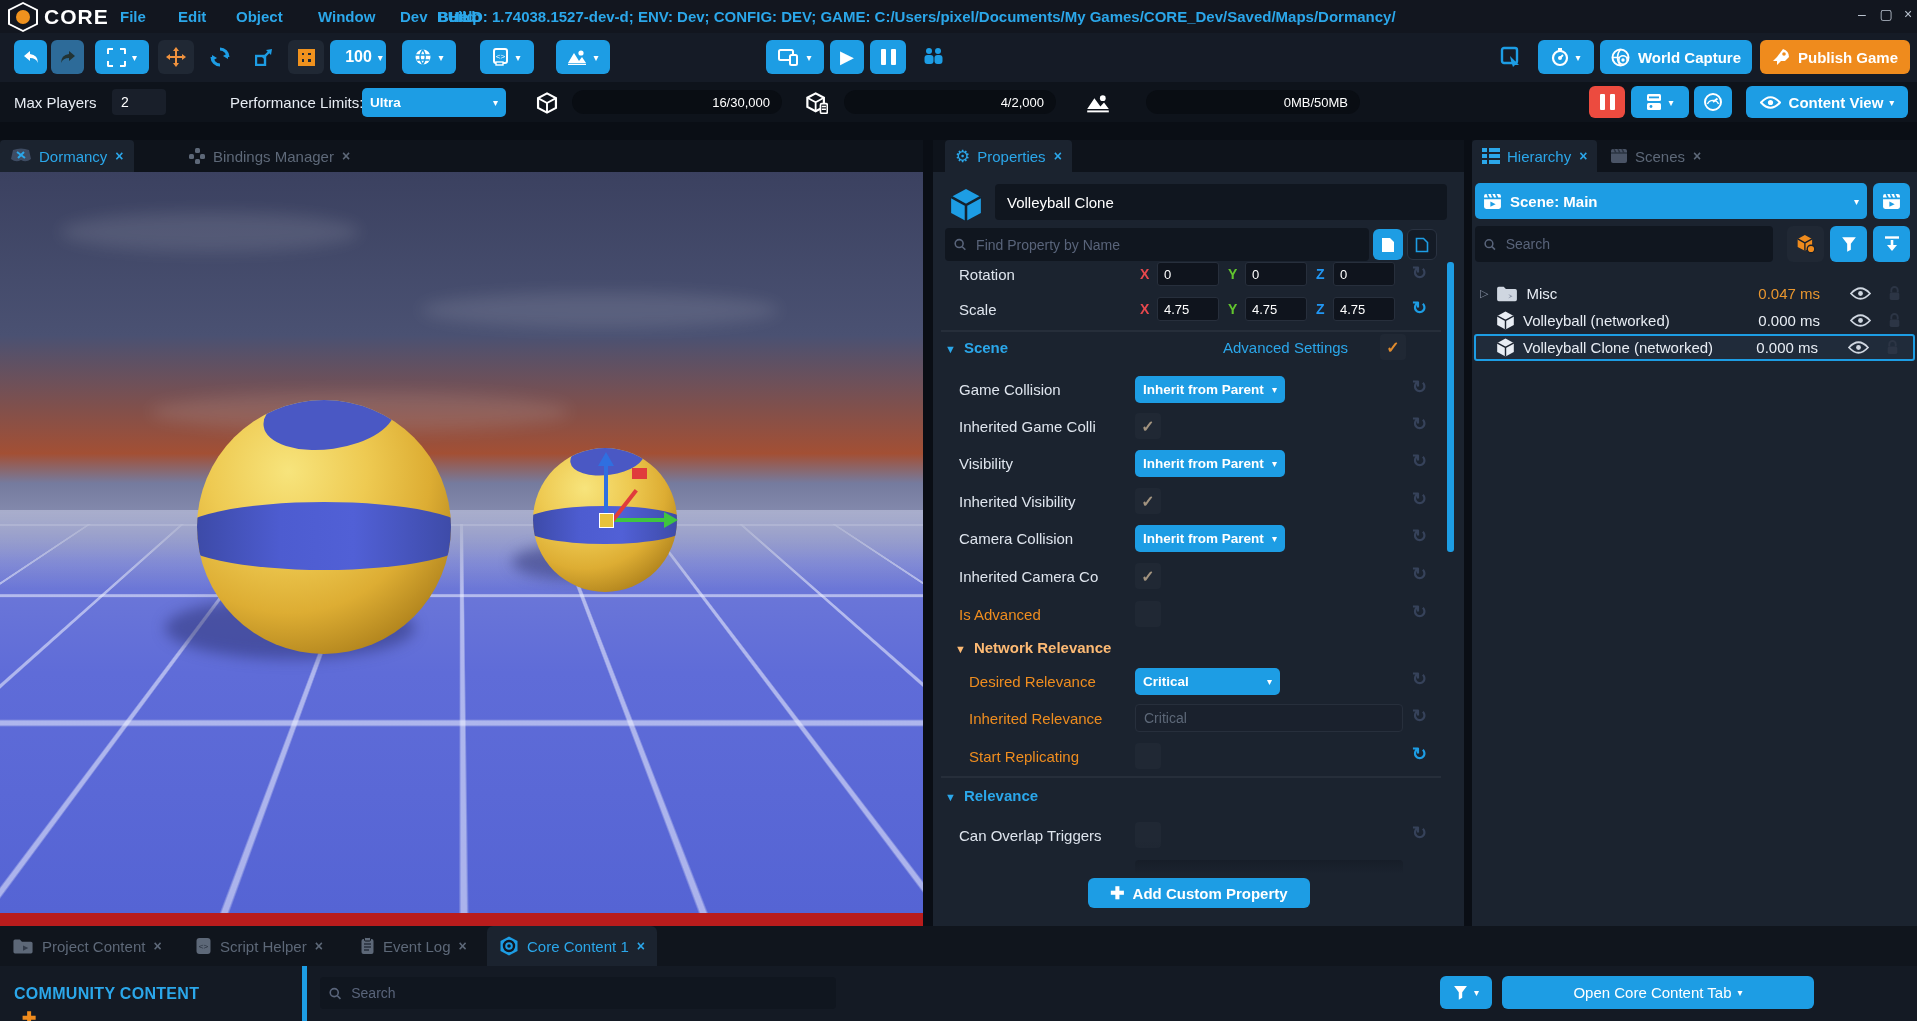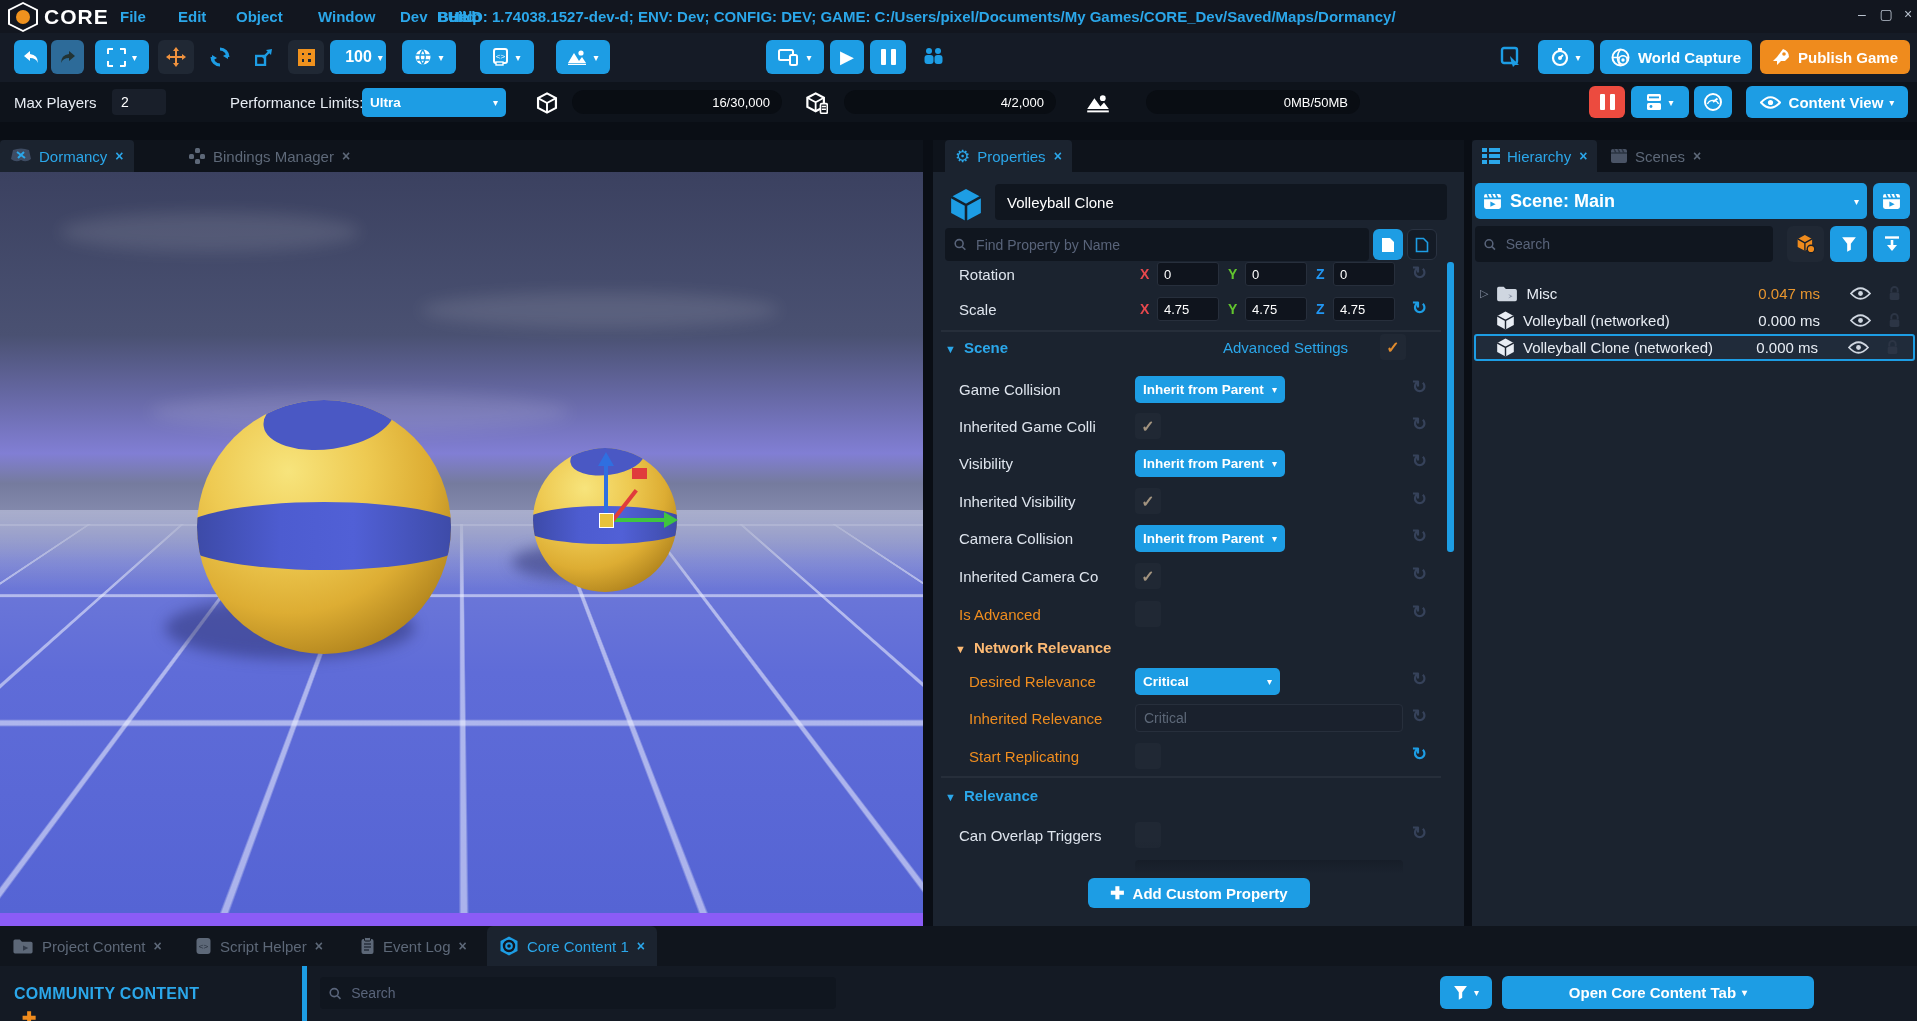--- a/index.html
+++ b/index.html
@@ -47,21 +47,21 @@
   .panel{position:absolute;background:#1b232f;}
   .ptab{position:absolute;top:0;height:32px;display:flex;align-items:center;padding:0 10px;font-size:15px;border-radius:4px 4px 0 0;cursor:pointer;}
   .ptab.active{background:#1b232f;color:#2ba7ea;}
   .ptab.inactive{color:#5d6878;}
   .tabx{margin-left:8px;font-weight:bold;font-size:14px;}
   .searchbox{background:#10161f;border-radius:4px;display:flex;align-items:center;padding:0 8px;box-sizing:border-box;}
   .searchbox input{background:transparent;border:none;color:#fdba74;font-size:14px;width:100%;margin-left:7px;}
   .searchbox input::placeholder{color:#59647a;}
 
   
-  #viewport{left:0;top:140px;width:923px;height:786px;background:#8b5cf6;text-align:right;}
+  #viewport{left:0;top:140px;width:923px;height:786px;background:#b91c1c;text-align:right;}
   #vp-tabs{position:absolute;left:0;top:0;width:100%;height:32px;background:#0e131b;}
   #scene{position:absolute;left:0;top:32px;width:923px;height:741px;overflow:hidden;
      background:linear-gradient(to bottom,#3b4160 0%,#4a5172 22%,#6d74 38%,#757b9e 42%,#9298bc 50%,#a3a8c6 54%);}
   #floor{position:absolute;left:0;top:340px;width:923px;height:401px;background:linear-gradient(to bottom,#8d93bd 0,#6f7ad8 12%,#5f6cd8 40%,#5564d4 100%);}
   #gridp{position:absolute;left:-470px;top:352px;width:1860px;height:900px;
      transform:perspective(340px) rotateX(54deg);transform-origin:50% 0;
      background-image:
        repeating-linear-gradient(to right,rgba(240,243,255,.55) 0 3px,transparent 3px 93px),
        repeating-linear-gradient(to bottom,rgba(240,243,255,.55) 0 3px,transparent 3px 93px);}
   #haze{position:absolute;left:0;top:338px;width:923px;height:80px;background:linear-gradient(to bottom,rgba(170,175,205,.95),rgba(170,175,205,0));}
@@ -541,21 +541,21 @@
       <span class="tabx">×</span>
     </div>
   </div>
 
   <div class="ddl" style="left:3px;top:43px;width:392px;height:36px">
     <svg width="19" height="17" viewBox="0 0 18 16" style="margin-right:8px">
         <rect x="1" y="1" width="16" height="14" rx="2" fill="#fff"></rect>
         <path d="M1 5 H17 M4 1 L6 5 M8 1 L10 5 M12 1 L14 5" stroke="#1d9de4" stroke-width="1.6"></path>
         <path d="M7 8 L12 10.5 L7 13Z" fill="#1d9de4"></path>
       </svg>
-    <span class="lbl" style="font-size:18px">Scene: Main</span>
+    <span class="lbl" style="font-size:15px">Scene: Main</span>
     <span class="caret">▾</span>
   </div>
   <div class="btn blue abs" style="left:401px;top:43px;width:37px;height:36px">
     <svg width="19" height="17" viewBox="0 0 18 16">
         <rect x="1" y="1" width="16" height="14" rx="2" fill="#fff"></rect>
         <path d="M1 5 H17 M4 1 L6 5 M8 1 L10 5 M12 1 L14 5" stroke="#1d9de4" stroke-width="1.6"></path>
         <path d="M7 8 L12 10.5 L7 13Z" fill="#1d9de4"></path>
       </svg>
   </div>
 
@@ -688,17 +688,17 @@
         <line x1="10.5" y1="10.5" x2="14" y2="14" stroke="#59647a" stroke-width="1.8"></line>
       </svg>
     <input placeholder="Search" style="">
   </div>
   <div class="btn blue abs" style="left:1440px;top:10px;width:52px;height:33px">
     <svg width="15" height="15" viewBox="0 0 14 14">
         <path d="M1 1 H13 L8.6 6.8 V12 L5.4 13.8 V6.8Z" fill="#fff"></path>
       </svg>
     <span class="caret">▾</span>
   </div>
-  <div class="btn blue abs" style="left:1502px;top:10px;width:312px;height:33px;font-weight:bold;font-size:15px">
+  <div class="btn blue abs" style="left:1502px;top:10px;width:312px;height:33px;font-weight:normal;font-size:15px">
     <span>Open Core Content Tab</span>
     <span class="caret">▾</span>
   </div>
 </div>
 
 </body></html>

